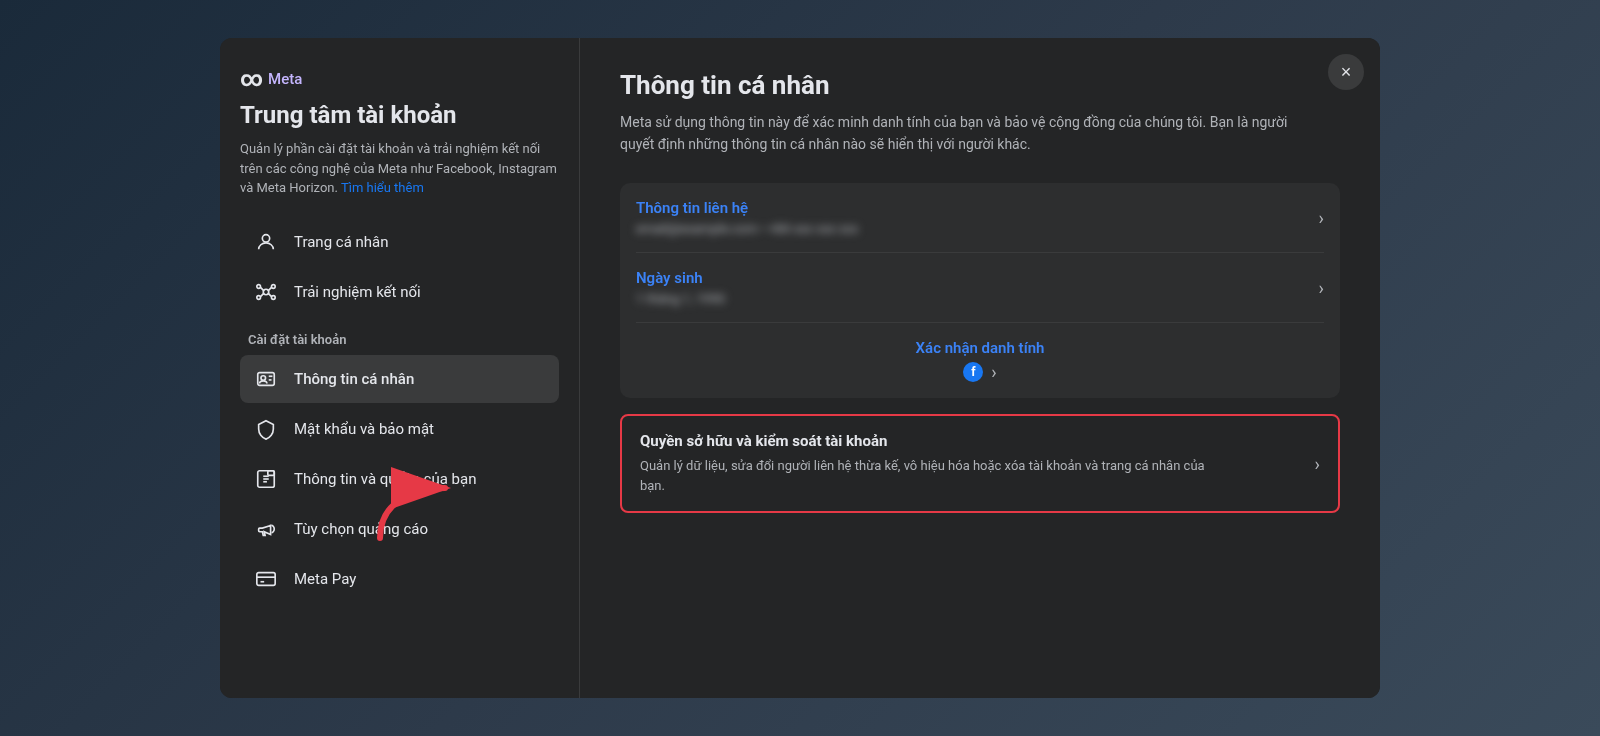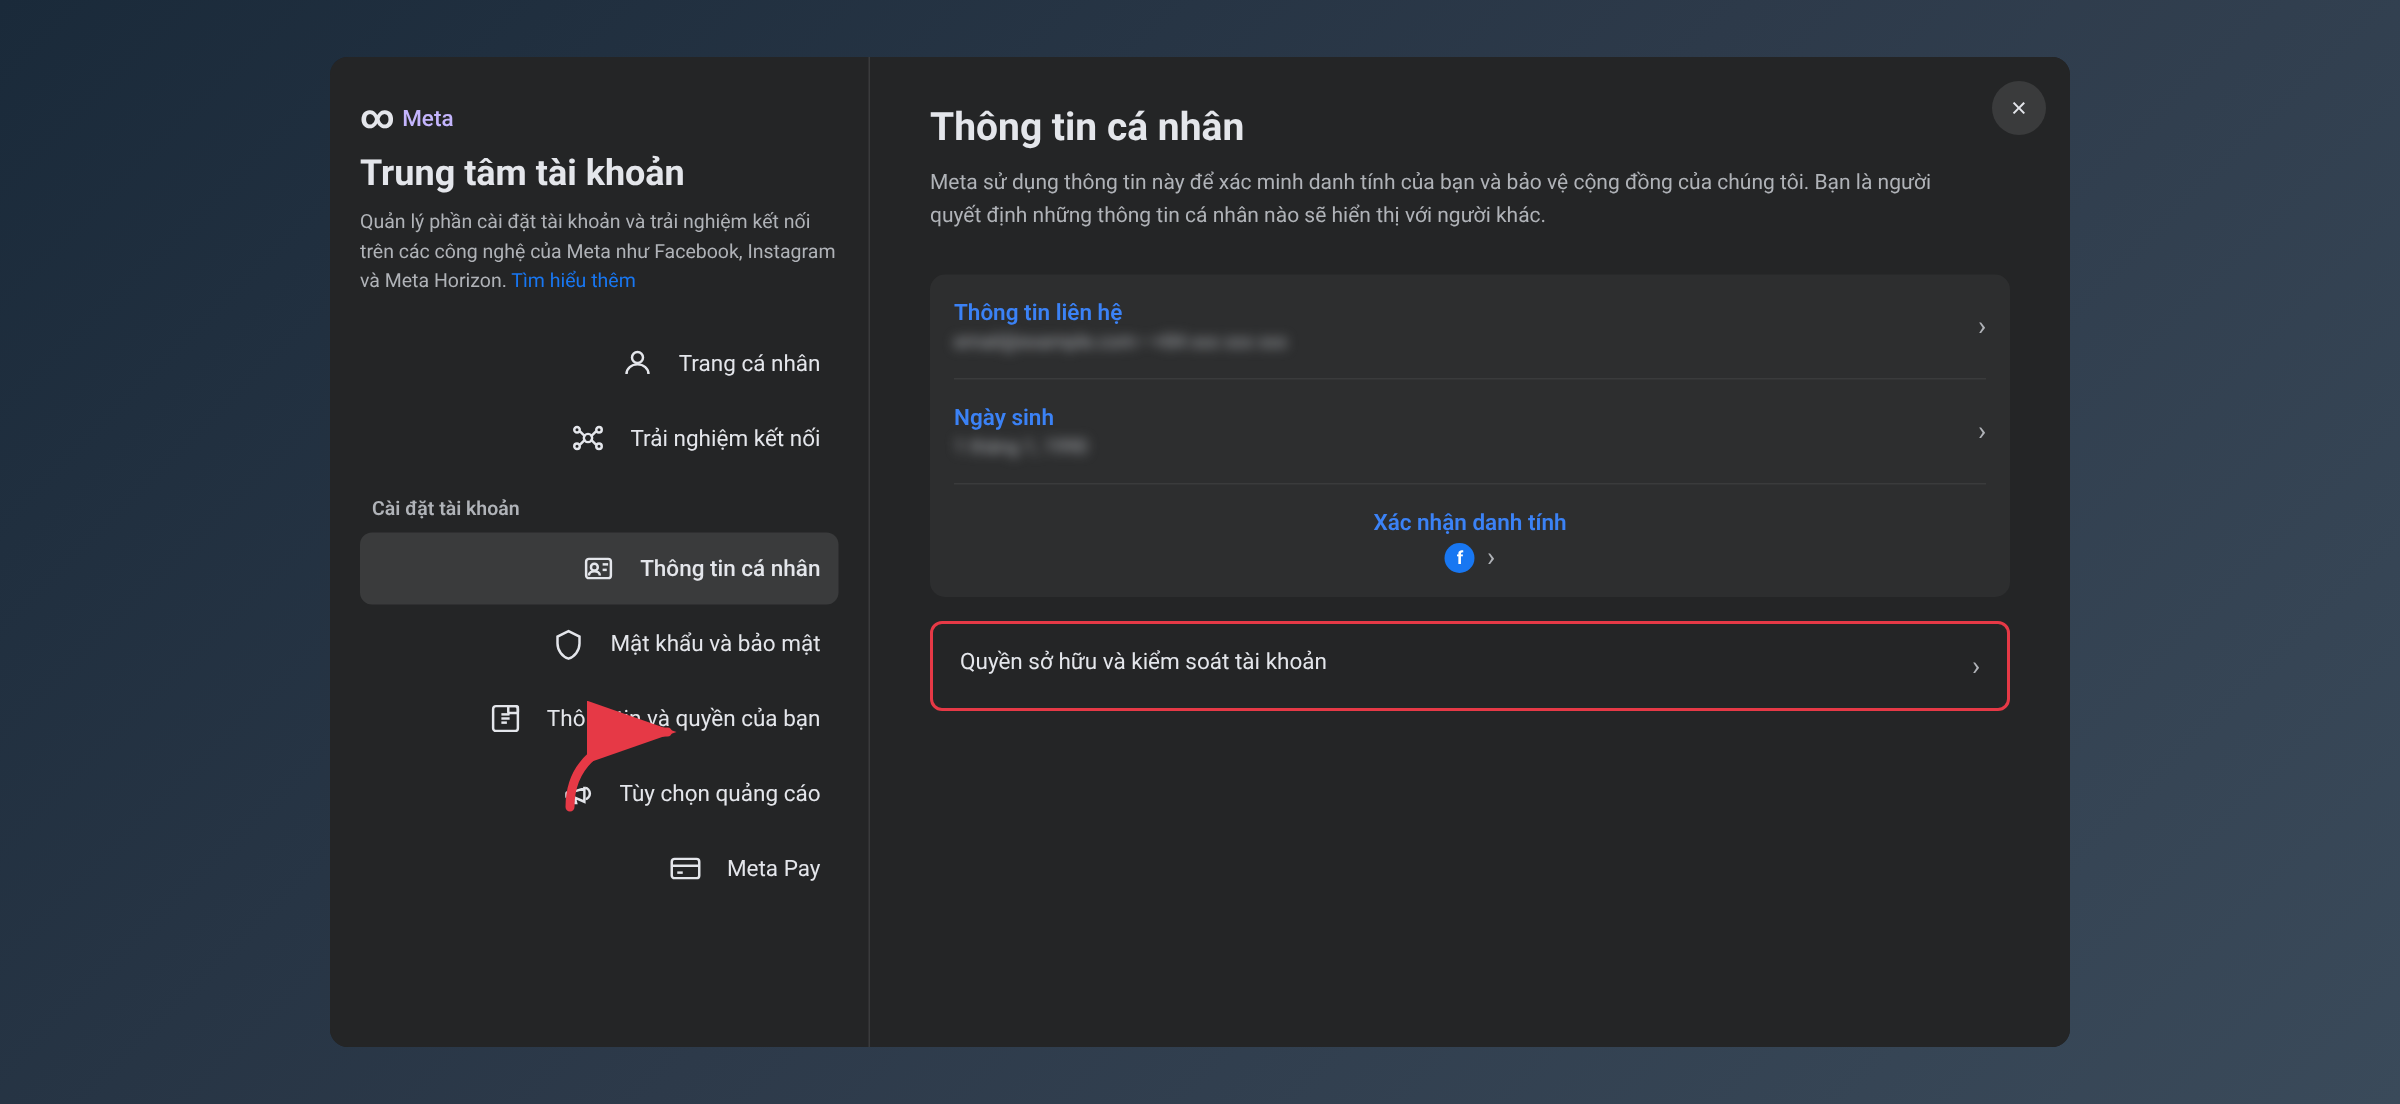--- a/index.html
+++ b/index.html
@@ -92,21 +92,20 @@
       align-items: center;
       gap: 14px;
       padding: 10px 12px;
       border-radius: 8px;
       cursor: pointer;
       color: #e4e6eb;
       font-size: 15px;
       font-weight: 400;
       margin-bottom: 2px;
       transition: background 0.15s;
-      justify-content: flex-end;
     }
     .nav-item.active {
       background: #3a3b3c;
       font-weight: 500;
     }
     .nav-icon {
       width: 28px;
       height: 28px;
       display: flex;
       align-items: center;
@@ -188,21 +187,21 @@
       padding: 16px 18px;
       margin-top: 8px;
       display: flex;
       align-items: center;
       justify-content: space-between;
       cursor: pointer;
       transition: background 0.15s;
     }
     .highlight-title {
       font-size: 15px;
-      font-weight: 400;
+      font-weight: 700;
       color: #e4e6eb;
       margin-bottom: 6px;
     }
     .highlight-desc {
       font-size: 13px;
       color: #b0b3b8;
       line-height: 1.5;
       max-width: 580px;
     }
     .chevron {
@@ -371,20 +370,21 @@
         <div class="info-right">
           <div class="fb-icon">f</div>
           <span>›</span>
         </div>
       </div>
     </div>
 
     <div class="highlight-box">
       <div>
         <div class="highlight-title">Quyền sở hữu và kiểm soát tài khoản</div>
+        <div class="highlight-desc">Quản lý dữ liệu, sửa đổi người liên hệ thừa kế, vô hiệu hóa hoặc xóa tài khoản và trang cá nhân của bạn.</div>
       </div>
       <span class="chevron">›</span>
     </div>
   </div>
 
   <div class="arrow-container">
     <svg class="red-arrow" viewBox="0 0 110 90">
       <defs>
         <marker id="arrowhead" markerWidth="10" markerHeight="7" refX="9" refY="3.5" orient="auto">
           <polygon points="0 0, 10 3.5, 0 7" fill="#e63946"></polygon>

